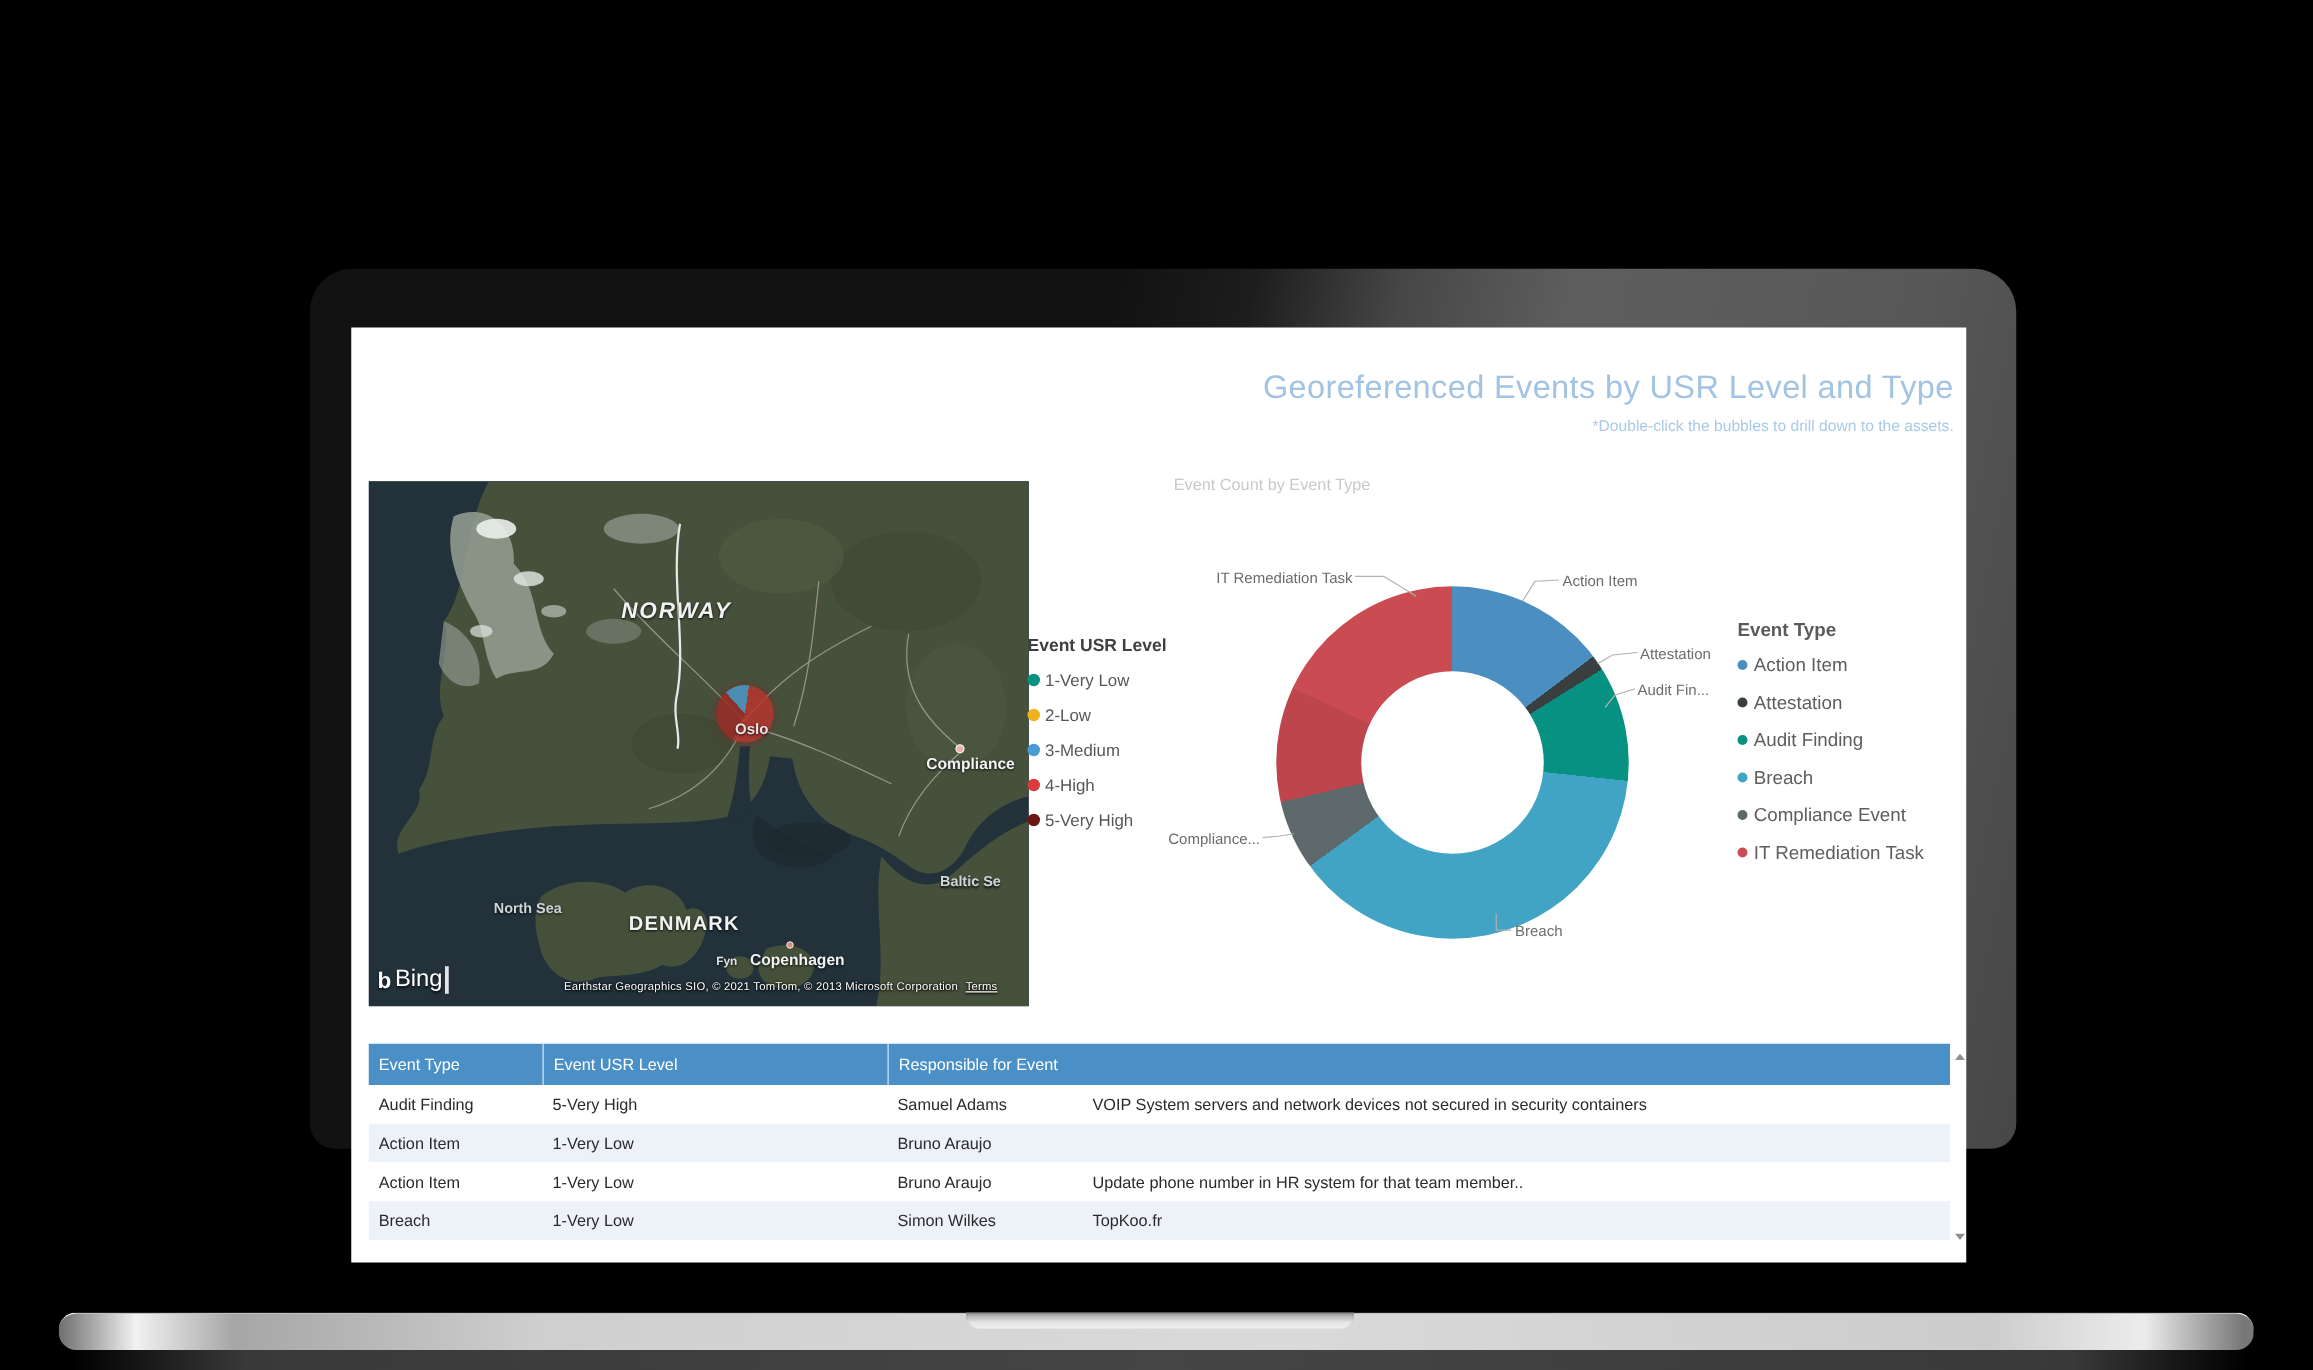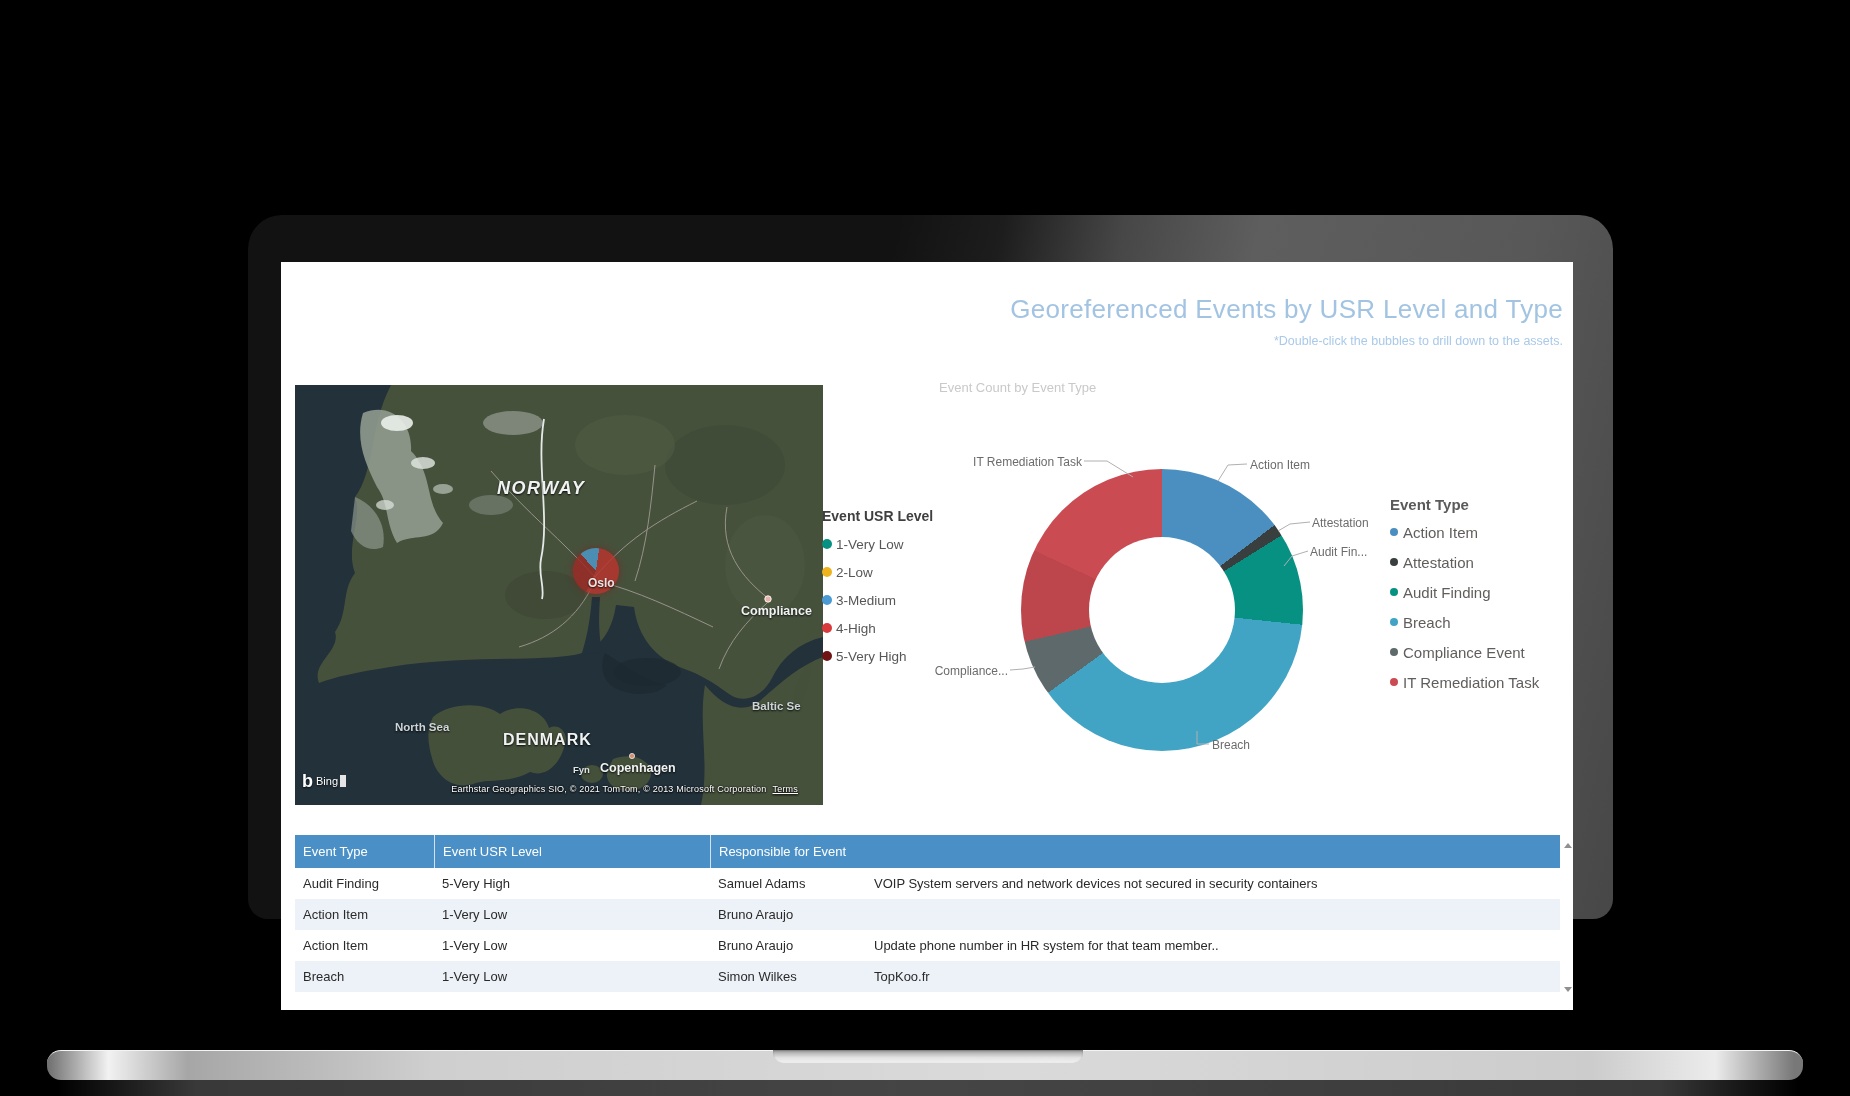--- a/index.html
+++ b/index.html
@@ -39,21 +39,21 @@
   .bubble{left:278px;top:163px;width:46px;height:46px;border-radius:50%;z-index:4;
     box-shadow:0 0 7px rgba(140,25,25,.55);}
   .bubble::after{content:"";position:absolute;inset:0;border-radius:50%;
     background:conic-gradient(from 205deg, rgba(0,0,0,.14) 0deg 113deg, transparent 113deg);}
   .map-attrib{right:25px;top:399px;font-size:9px;color:#fff;letter-spacing:.2px;
     text-shadow:0 0 2px #000,0 1px 2px #000;position:absolute;white-space:nowrap;}
   .map-attrib .terms{text-decoration:underline;margin-left:6px;}
   .bing-logo{left:7px;top:388px;position:absolute;display:flex;align-items:center;gap:3px;color:#fff;
     text-shadow:0 1px 2px rgba(0,0,0,.8);}
   .bing-b{font-size:18px;font-weight:bold;line-height:16px;}
-  .bing-word{font-size:11px;border-right:6px solid #e5e5e5;padding-right:2px;}
+  .bing-word{font-size:19px;border-right:3px solid #e5e5e5;padding-right:2px;}
 
   
   .usr-legend{left:541px;top:246px;width:155px;}
   .usr-legend .leg-title{font-size:14px;font-weight:bold;color:#3f3f3f;margin-bottom:6px;}
   .usr-legend .leg-item{display:flex;align-items:center;height:28px;font-size:13.5px;color:#575757;}
   .usr-legend .dot{width:10px;height:10px;border-radius:50%;margin-right:4px;flex:0 0 auto;}
 
   
   .donut-title{left:658px;top:118px;font-size:13px;color:#c9c9c9;}
   .donut{left:740px;top:207px;width:282px;height:282px;border-radius:50%;}

